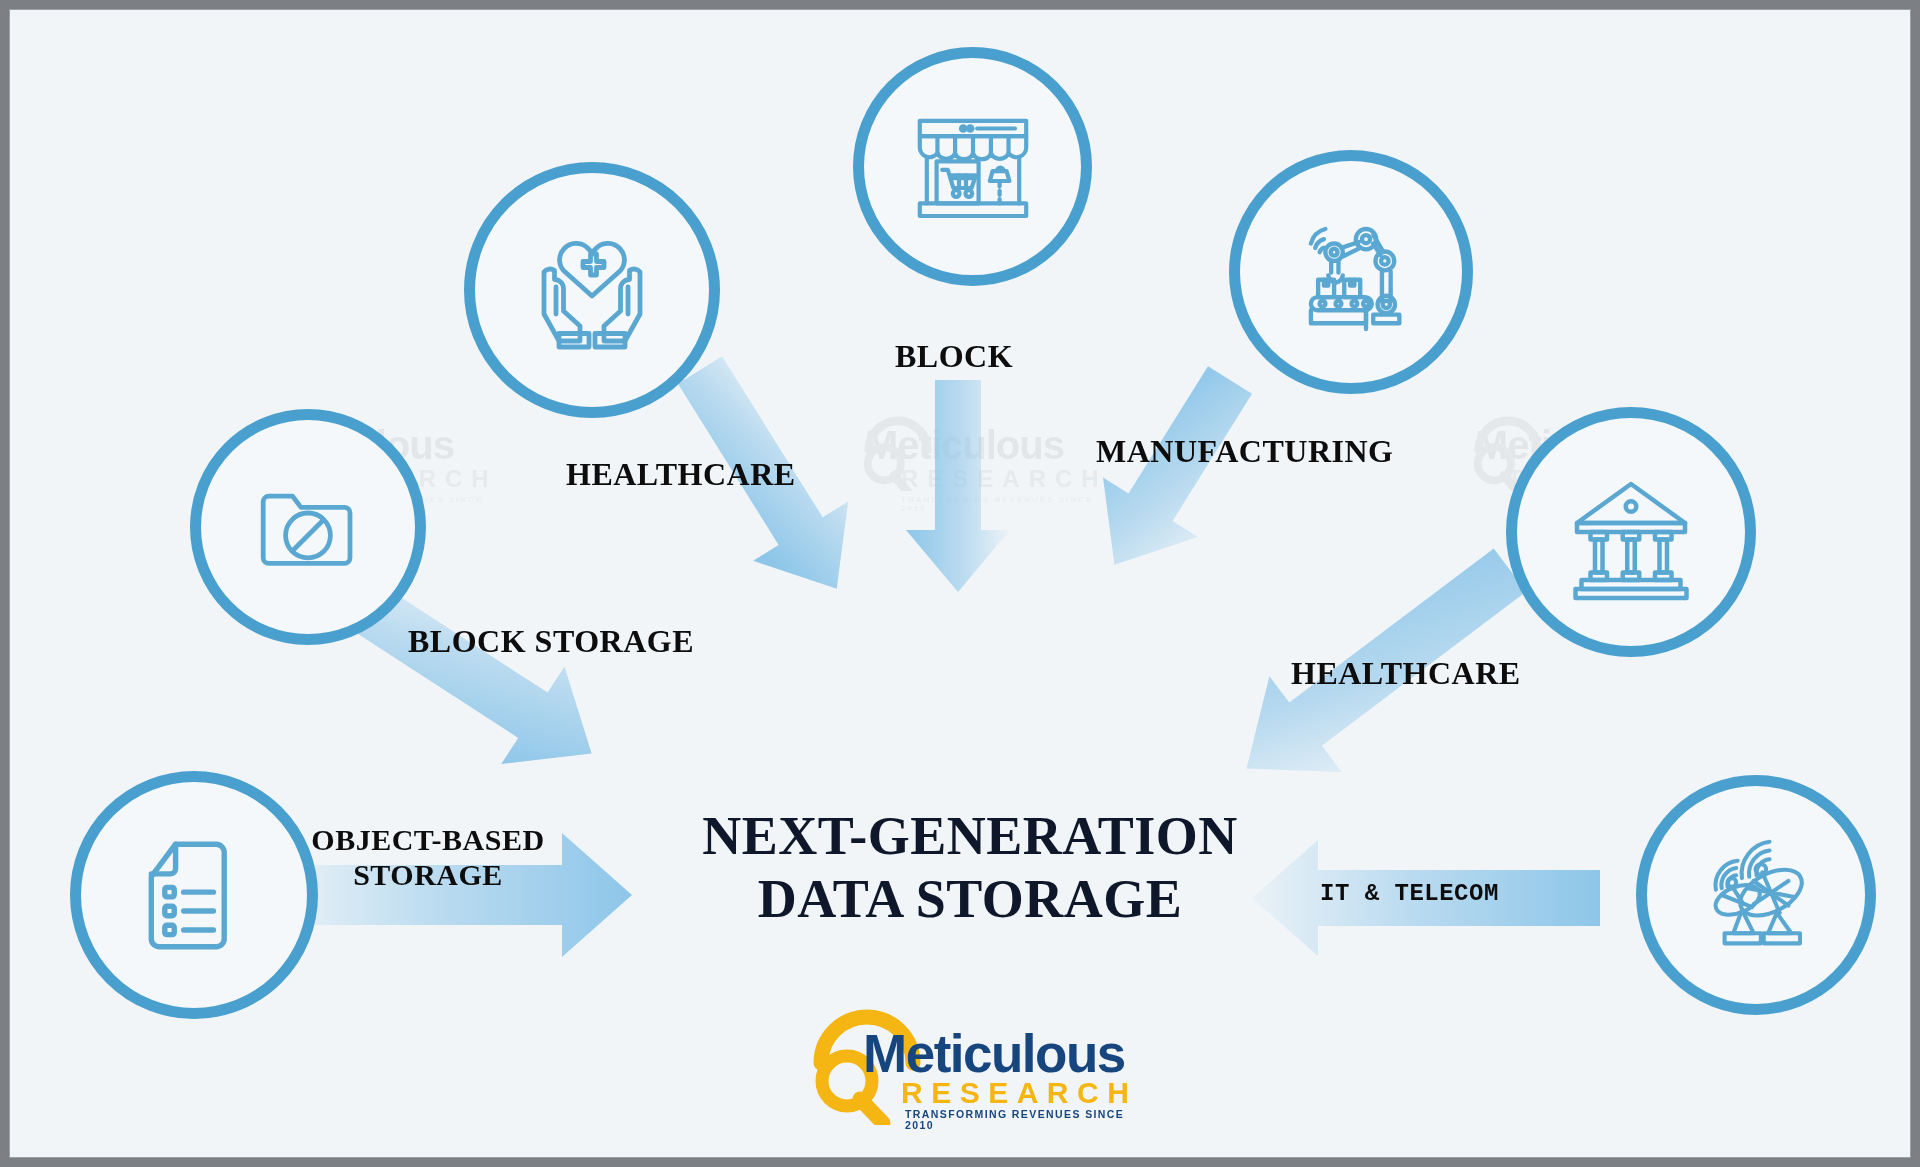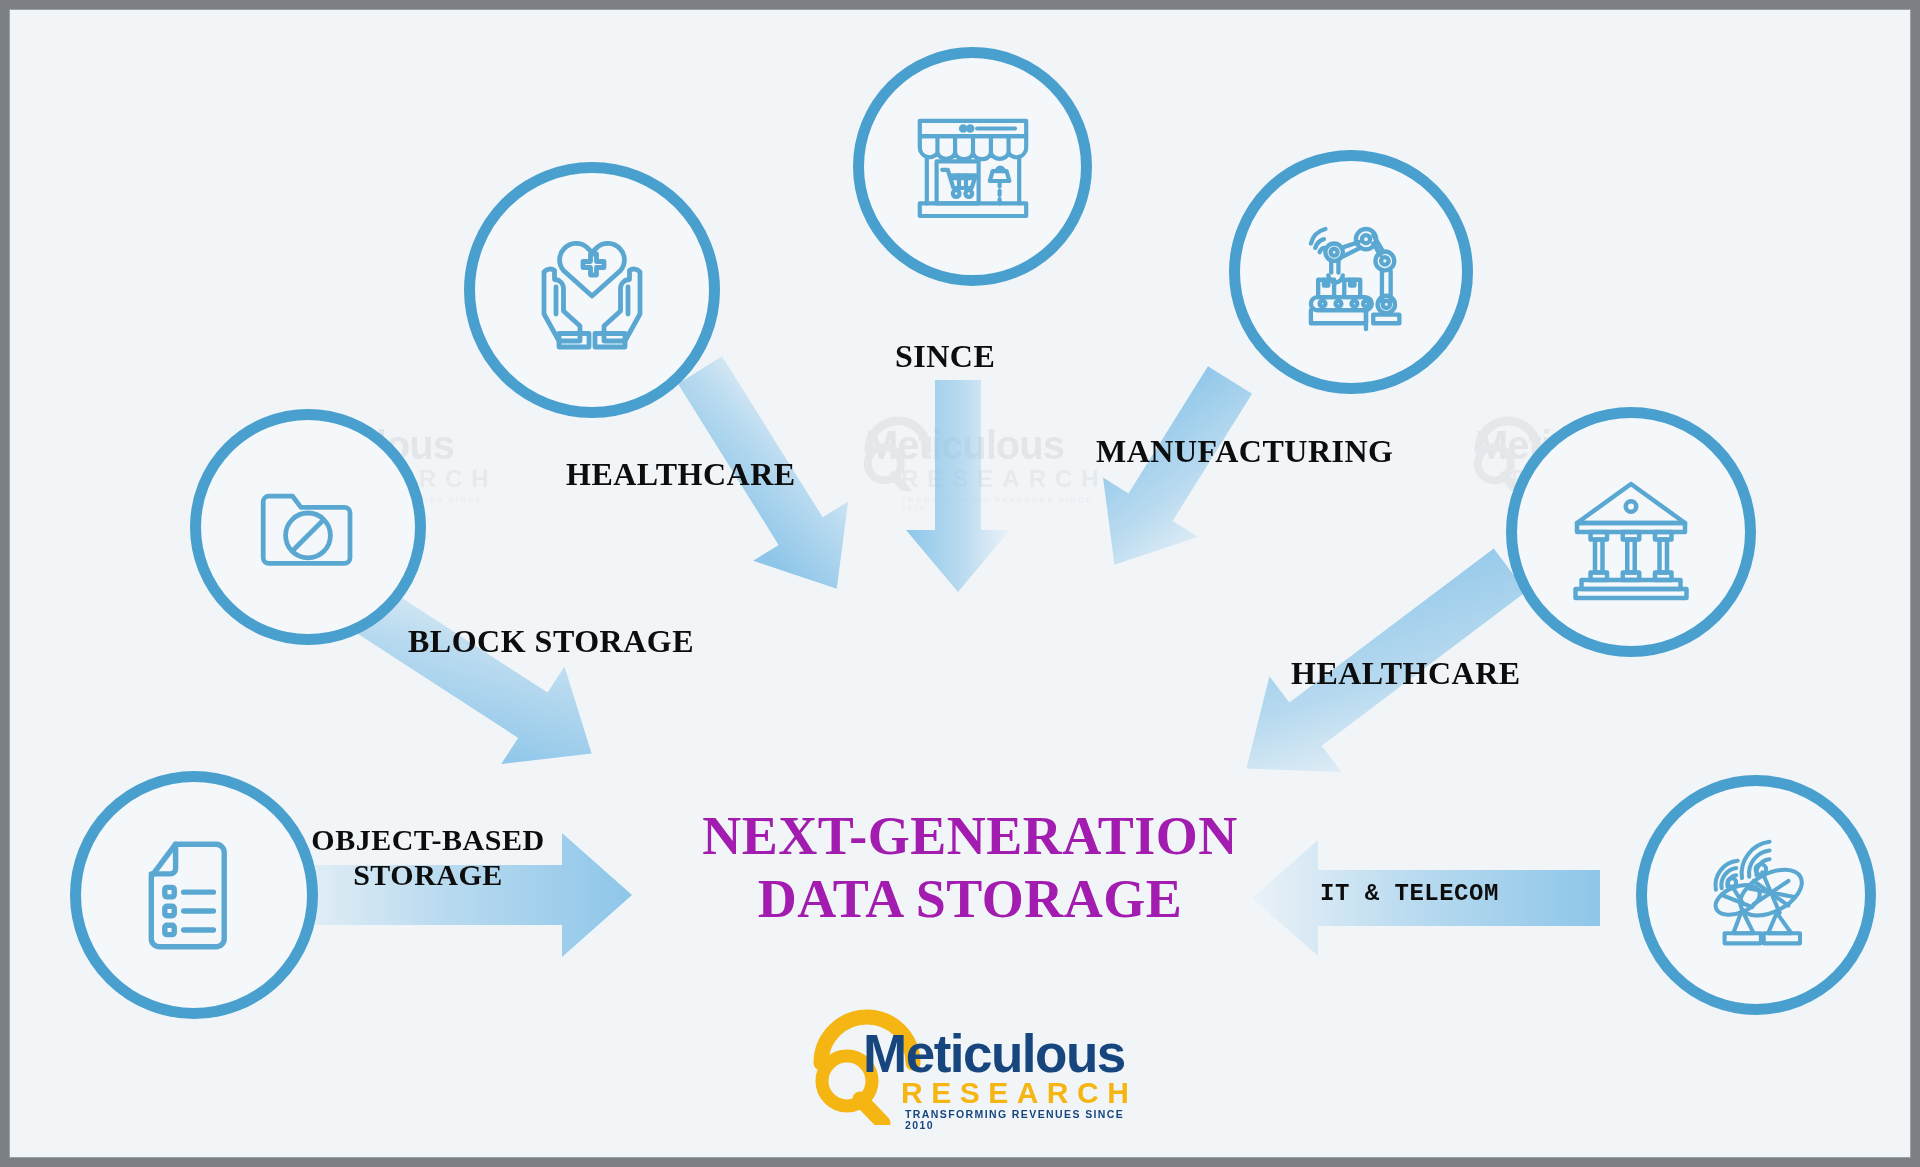--- a/index.html
+++ b/index.html
@@ -84,21 +84,21 @@
   
   .center-title{
     position:absolute;
     left:620px;top:795px;
     width:680px;
     text-align:center;
     font-family:"Liberation Serif", serif;
     font-weight:bold;
     font-size:54px;
     line-height:1.16;
-    color:#a21caf;
+    color:#0f172a;
     letter-spacing:.5px;
   }
 
   
   .logo{
     position:absolute;
     left:795px;top:995px;
     width:330px;height:120px;
   }
   .logo .logo-main{
@@ -278,21 +278,21 @@
         <line x1="35" y1="58" x2="51" y2="58"></line>
         <line x1="40" y1="56" x2="40" y2="64"></line>
         <line x1="45" y1="56" x2="45" y2="64"></line>
 
         <path d="M64 53 h10 l2 7 h-14 Z"></path>
         <path d="M67 53 a2.5 2.5 0 0 1 5 0"></path>
         <line x1="69" y1="61" x2="69" y2="76" stroke-dasharray="3 3"></line>
       </g>
     </svg>
   </div>
-  <div class="label" style="left:885px;top:328px;font-size:32px;">SINCE</div>
+  <div class="label" style="left:885px;top:328px;font-size:32px;">BLOCK</div>
 
   <div class="node" style="left:1219px;top:140px;width:244px;height:244px;border:11px solid #49a0ce;">
     <svg width="145" height="145" viewBox="0 0 100 100">
       <g fill="none" stroke="#5aa8d2" stroke-width="3" stroke-linejoin="round" stroke-linecap="round">
         <path d="M22 30 a14 14 0 0 1 10 -10"></path>
         <path d="M25 33 a9 9 0 0 1 6 -6"></path>
         <path d="M28 36 a4.5 4.5 0 0 1 3 -3"></path>
         <circle cx="38" cy="36" r="6"></circle>
         <circle cx="38" cy="36" r="2.4"></circle>
         <circle cx="60" cy="27" r="7"></circle>

